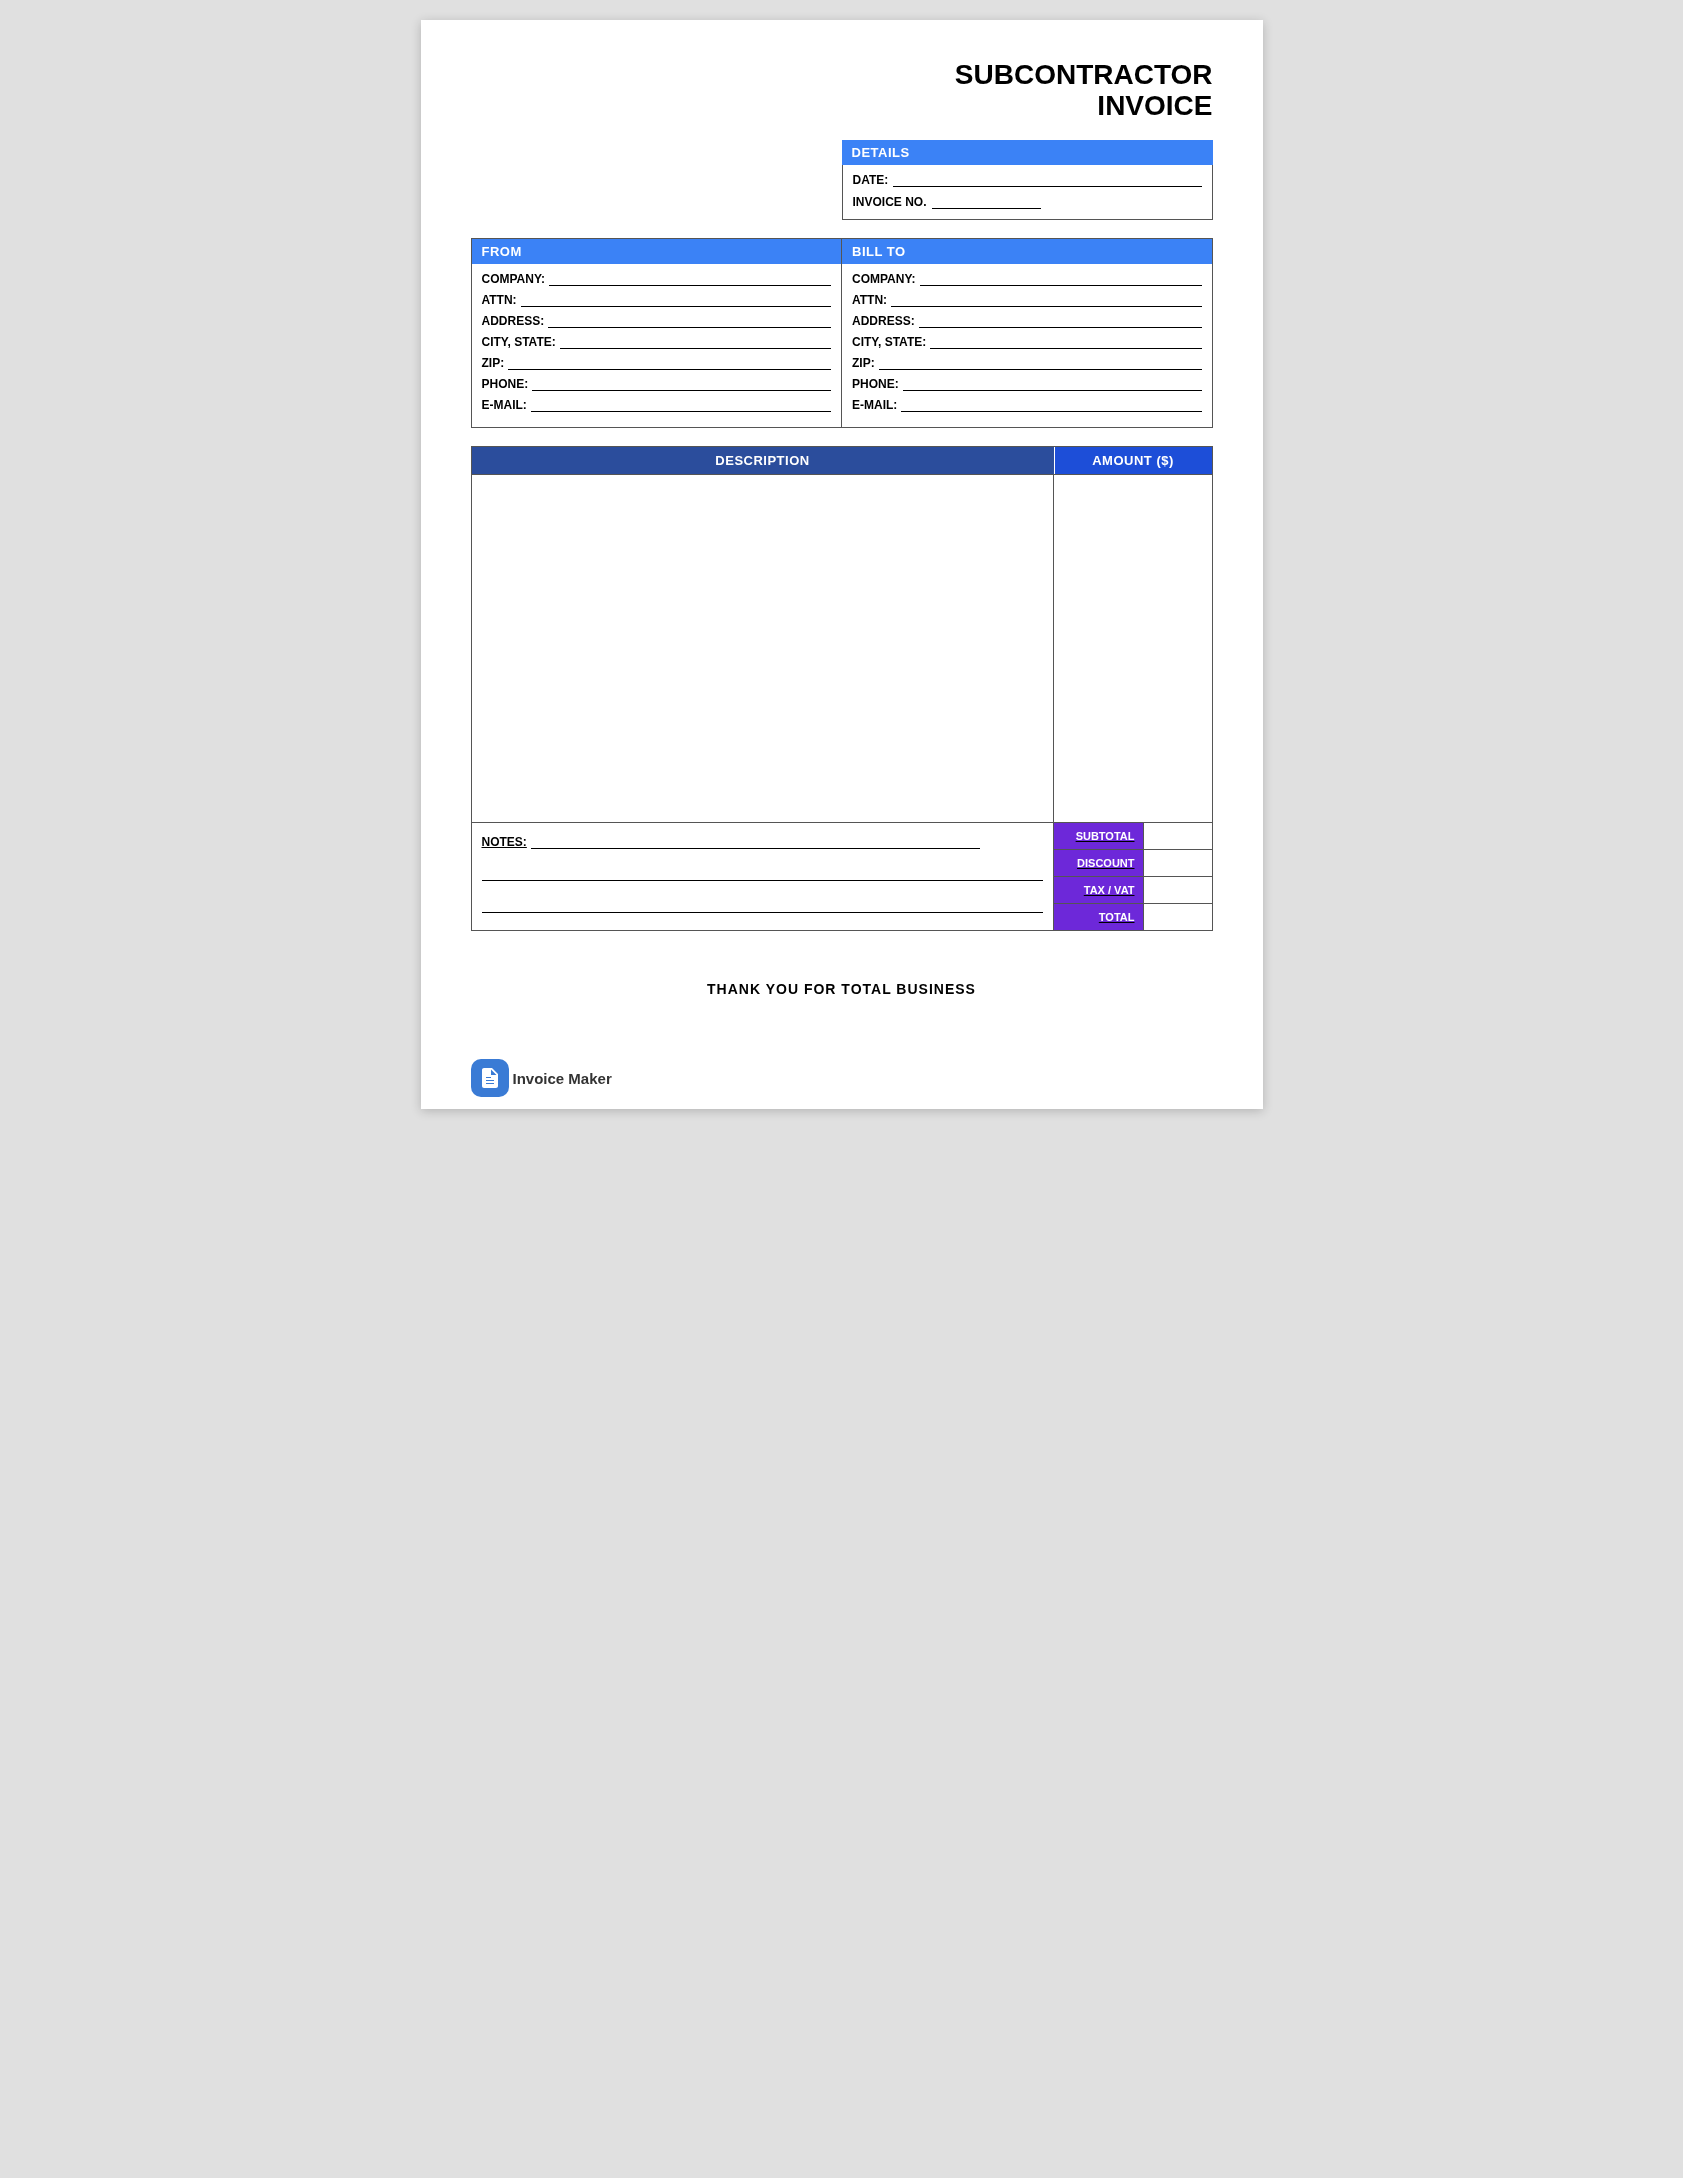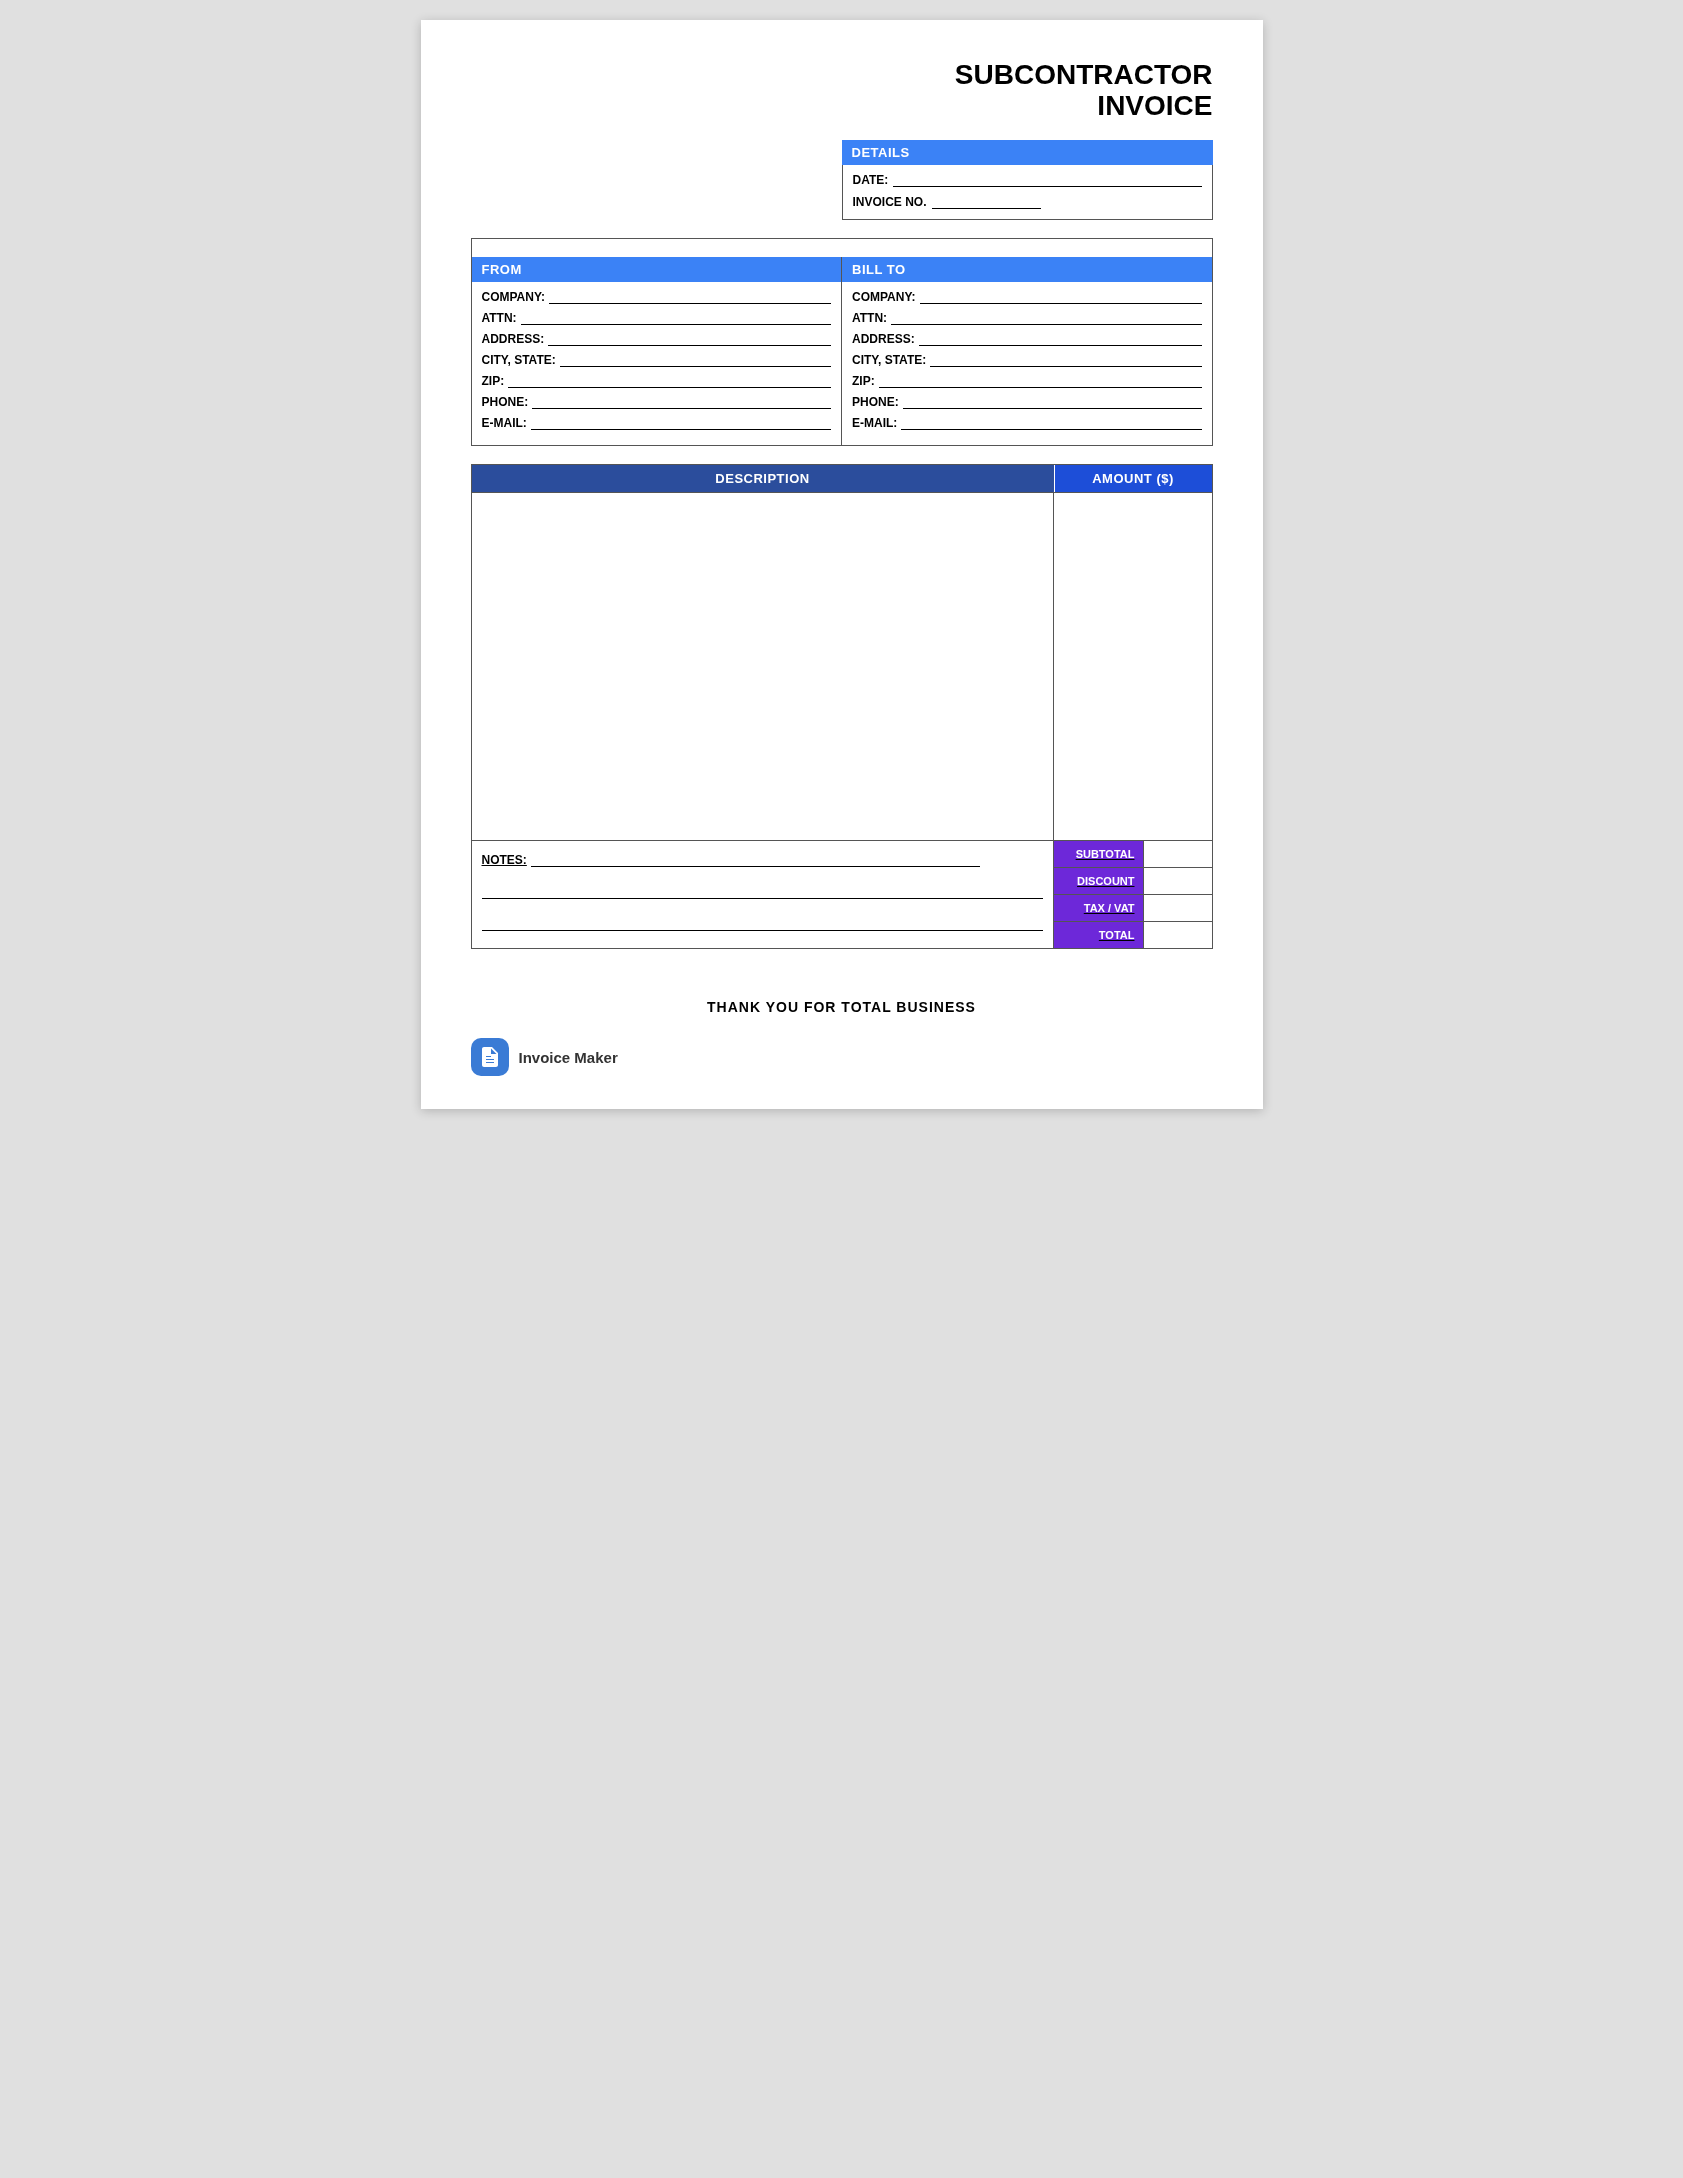--- a/index.html
+++ b/index.html
@@ -54,21 +54,20 @@
     
     .from-billto {
       display: flex;
       border: 1.5px solid #555;
       margin-bottom: 18px;
     }
 
     .from-col, .billto-col {
       flex: 1;
       padding: 0;
-      margin-top: 18px;
     }
 
     .from-col {
       border-right: 1.5px solid #555;
     }
 
     .from-col .section-header,
     .billto-col .section-header {
       padding: 5px 10px;
     }
@@ -237,25 +236,25 @@
       margin-top: 50px;
       font-weight: 700;
       font-size: 14px;
       color: #000;
       letter-spacing: 1px;
     }
 
     
     .footer-brand {
       position: absolute;
-      bottom: 33px;
+      bottom: 12px;
       left: 50px;
       display: flex;
       align-items: center;
-      gap: 10px;
+      gap: 4px;
     }
 
     .brand-icon {
       width: 38px;
       height: 38px;
       background: #3a7bd5;
       border-radius: 10px;
       display: flex;
       align-items: center;
       justify-content: center;

